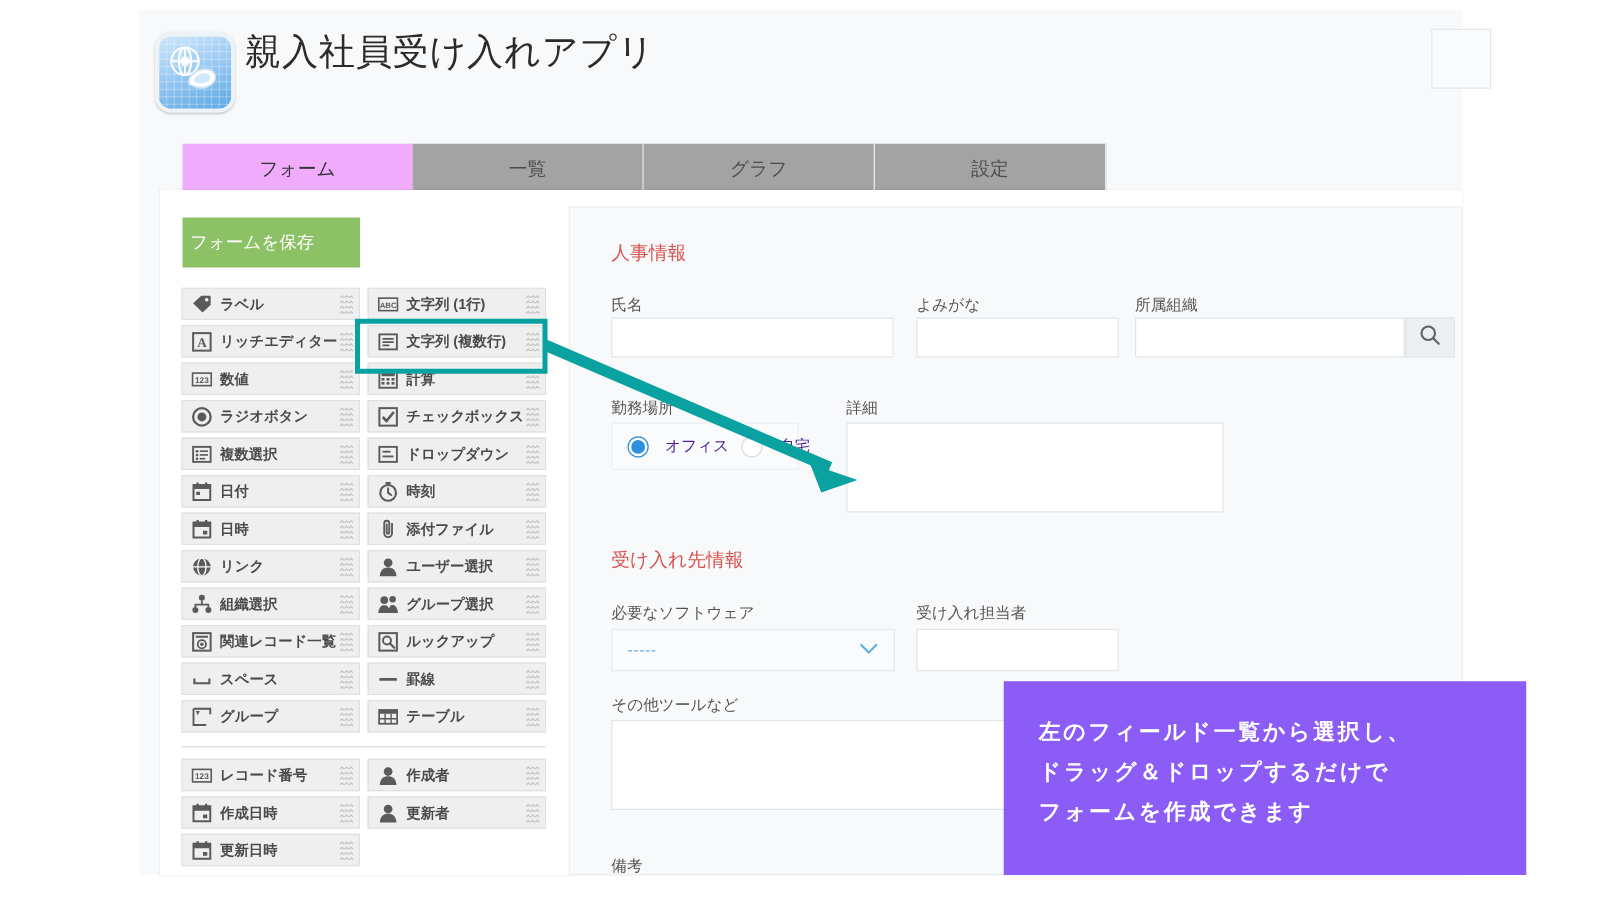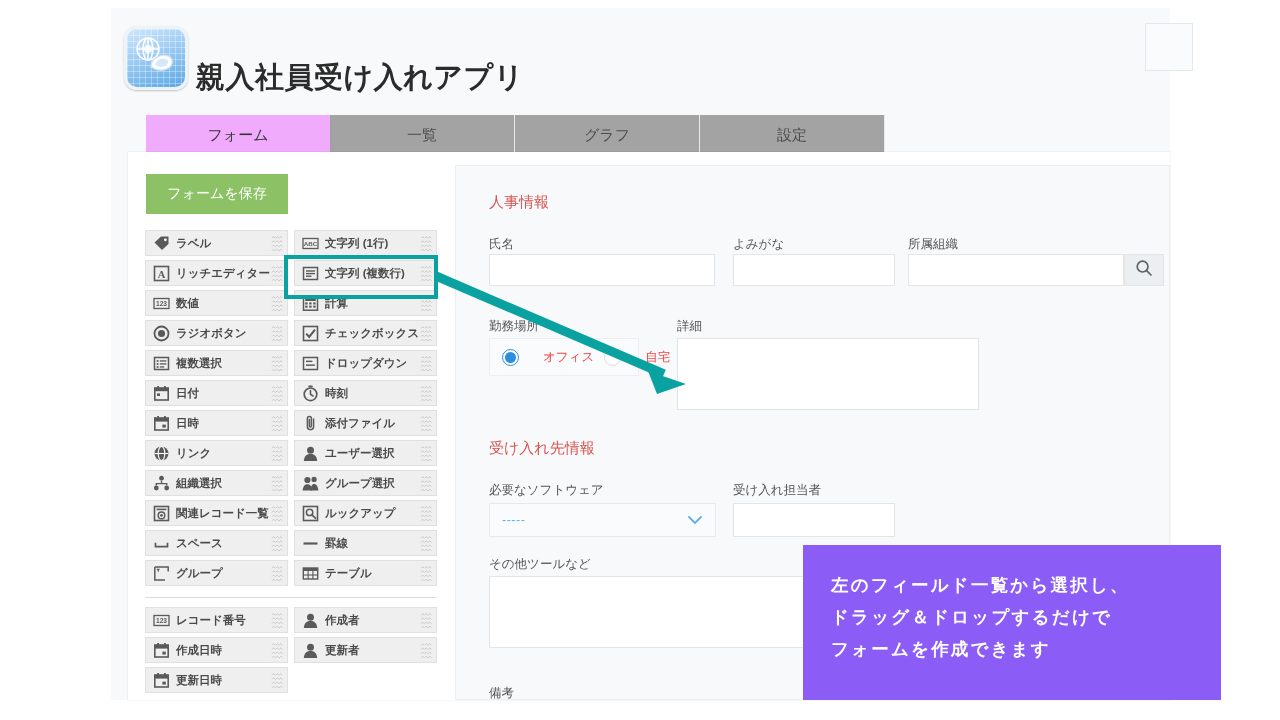--- a/index.html
+++ b/index.html
@@ -25,21 +25,21 @@
     box-shadow:0 1px 2px rgba(0,0,0,.22);
     overflow:hidden;
   }
   .app-icon .grid{position:absolute;inset:0;
     background-image:linear-gradient(to right,rgba(255,255,255,.33) 1px,transparent 1px),
                      linear-gradient(to bottom,rgba(255,255,255,.33) 1px,transparent 1px);
     background-size:6px 6px;}
   .app-icon svg{position:absolute;left:0;top:0;}
   .app-title{
     position:absolute;left:72px;top:-2px;font-size:29px;color:#2b2b2b;
-    font-weight:700;letter-spacing:.5px;white-space:nowrap;margin-top:36px;
+    font-weight:400;letter-spacing:.5px;white-space:nowrap;
   }
   .app-memo{position:absolute;left:74px;top:42px;font-size:12.5px;color:#8a9199;white-space:nowrap;}
   .app-memo .memo-ico{display:inline-block;vertical-align:-2px;margin-right:5px;}
   .app-memo a{color:#3498db;text-decoration:none;}
 
   
   .corner-box{position:absolute;left:1145px;top:23px;width:46px;height:46px;
      border:1px solid #e3e8ec;background:#fafbfc;}
 
   
@@ -47,21 +47,21 @@
   .tab{width:184px;height:40px;display:flex;align-items:center;justify-content:center;
        font-size:15px;color:#4c4c4c;background:#a3a3a3;border-right:1px solid #e7eaec;}
   .tab.active{background:#f0abfc;color:#333;border-right:none;}
 
   
   .editor-panel{position:absolute;left:128px;top:152px;width:1042px;height:548px;background:#ffffff;
      box-shadow:0 0 0 1px rgba(0,0,0,0.03);}
 
   
   .save-btn{position:absolute;left:146px;top:174px;width:142px;height:40px;background:#8cc265;
-     color:#ffffff;font-size:14px;display:flex;align-items:center;justify-content:center;
+     color:#ffffff;font-size:14px;display:flex;align-items:center;justify-content:flex-start;
      border:none;cursor:pointer;}
 
   
   .palette{position:absolute;left:145px;top:230px;width:292px;}
   .pal-grid{display:flex;flex-wrap:wrap;gap:4px 6px;}
   .pal-item{
     position:relative;width:143px;height:26px;background:#efefef;border:1px solid #e0e0e0;
     display:flex;align-items:center;font-size:11.5px;color:#4a4a4a;box-sizing:border-box;
     cursor:move;
     font-weight:bold;
@@ -83,21 +83,21 @@
   .form-area{position:absolute;left:455px;top:165px;width:715px;height:535px;
      background:#f7f9fa;border:1px solid #eceff1;box-sizing:border-box;overflow:hidden;padding-left:43px;}
   .sec-title{position:absolute;font-size:15px;color:#d9534f;font-weight:400;}
   .fld-label{position:absolute;font-size:12.5px;color:#555;white-space:nowrap;}
   .req{color:#e74c3c;font-size:12px;margin-left:2px;}
   .inp{position:absolute;background:#ffffff;border:1px solid #e2e6e9;box-sizing:border-box;}
   .srch-btn{position:absolute;background:#eceff1;border:1px solid #e2e6e9;box-sizing:border-box;
      display:flex;align-items:center;justify-content:center;cursor:pointer;}
   .radio-wrap{position:absolute;background:#fafbfc;border:1px solid #eceff1;box-sizing:border-box;
      display:flex;align-items:center;gap:10px;padding:0 12px;}
-  .radio{display:flex;align-items:center;gap:24px;font-size:12.5px;color:#ef4444;white-space:nowrap;cursor:pointer;}
+  .radio{display:flex;align-items:center;gap:13px;font-size:12.5px;color:#4c1d95;white-space:nowrap;cursor:pointer;}
   .rdot{width:15px;height:15px;border-radius:50%;background:#ffffff;border:1px solid #d9dee2;
      display:flex;align-items:center;justify-content:center;}
   .rdot.on{border-color:#2d8fe0;}
   .rdot.on::after{content:"";width:11px;height:11px;border-radius:50%;background:#2d8fe0;}
   .dropdown{position:absolute;background:#fafbfc;border:1px solid #e6eaed;box-sizing:border-box;
      display:flex;align-items:center;justify-content:space-between;padding:0 12px;cursor:pointer;}
   .dropdown .dd-val{font-size:12.5px;color:#63aee6;letter-spacing:.5px;}
   .dropdown .dd-chev{color:#63aee6;}
 
   

